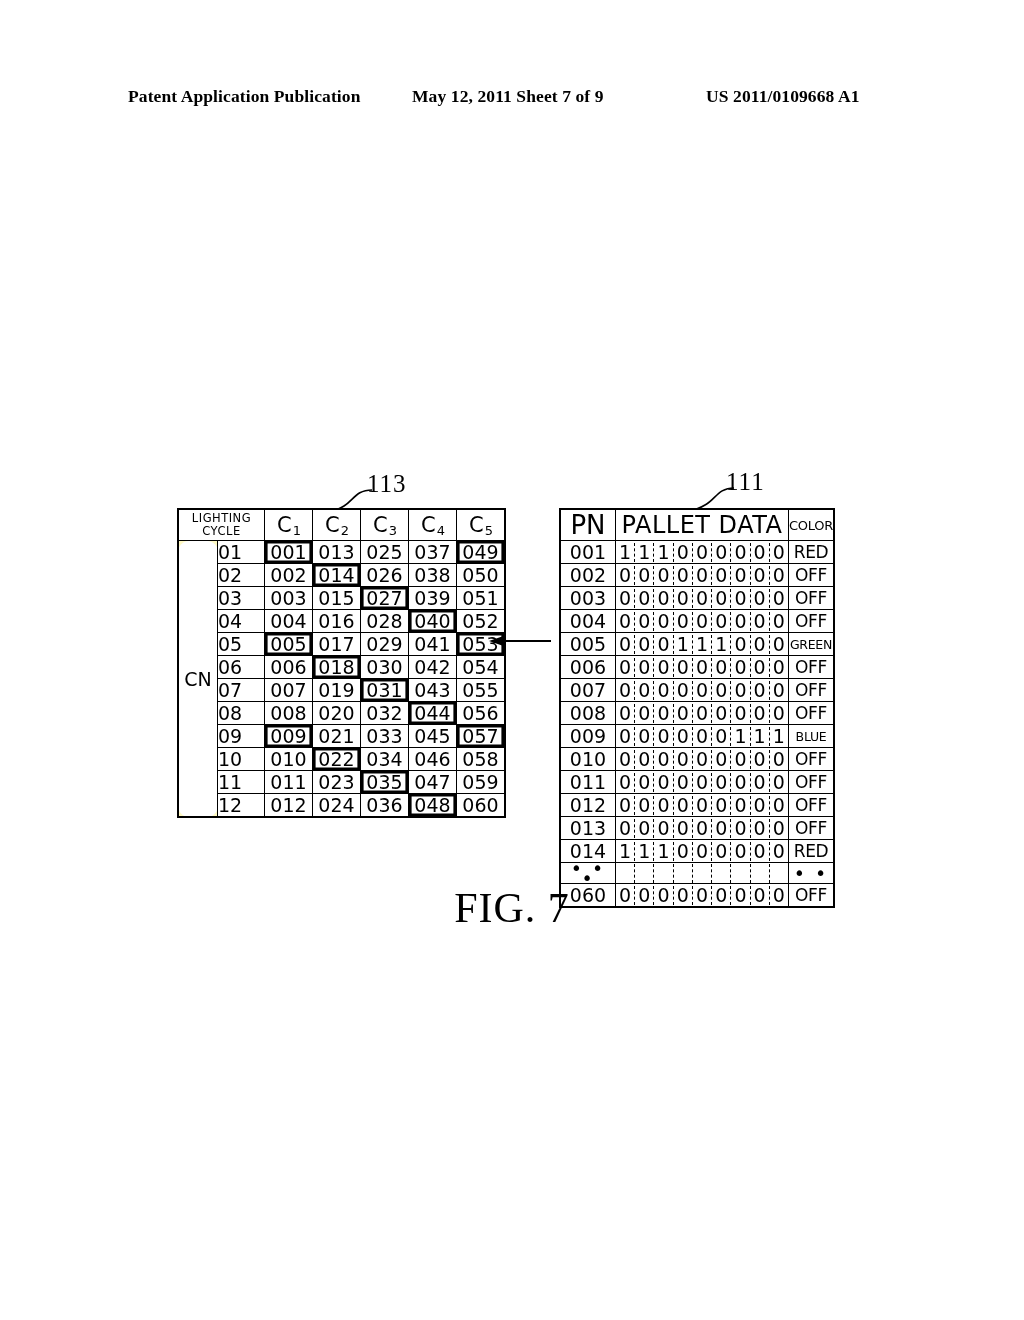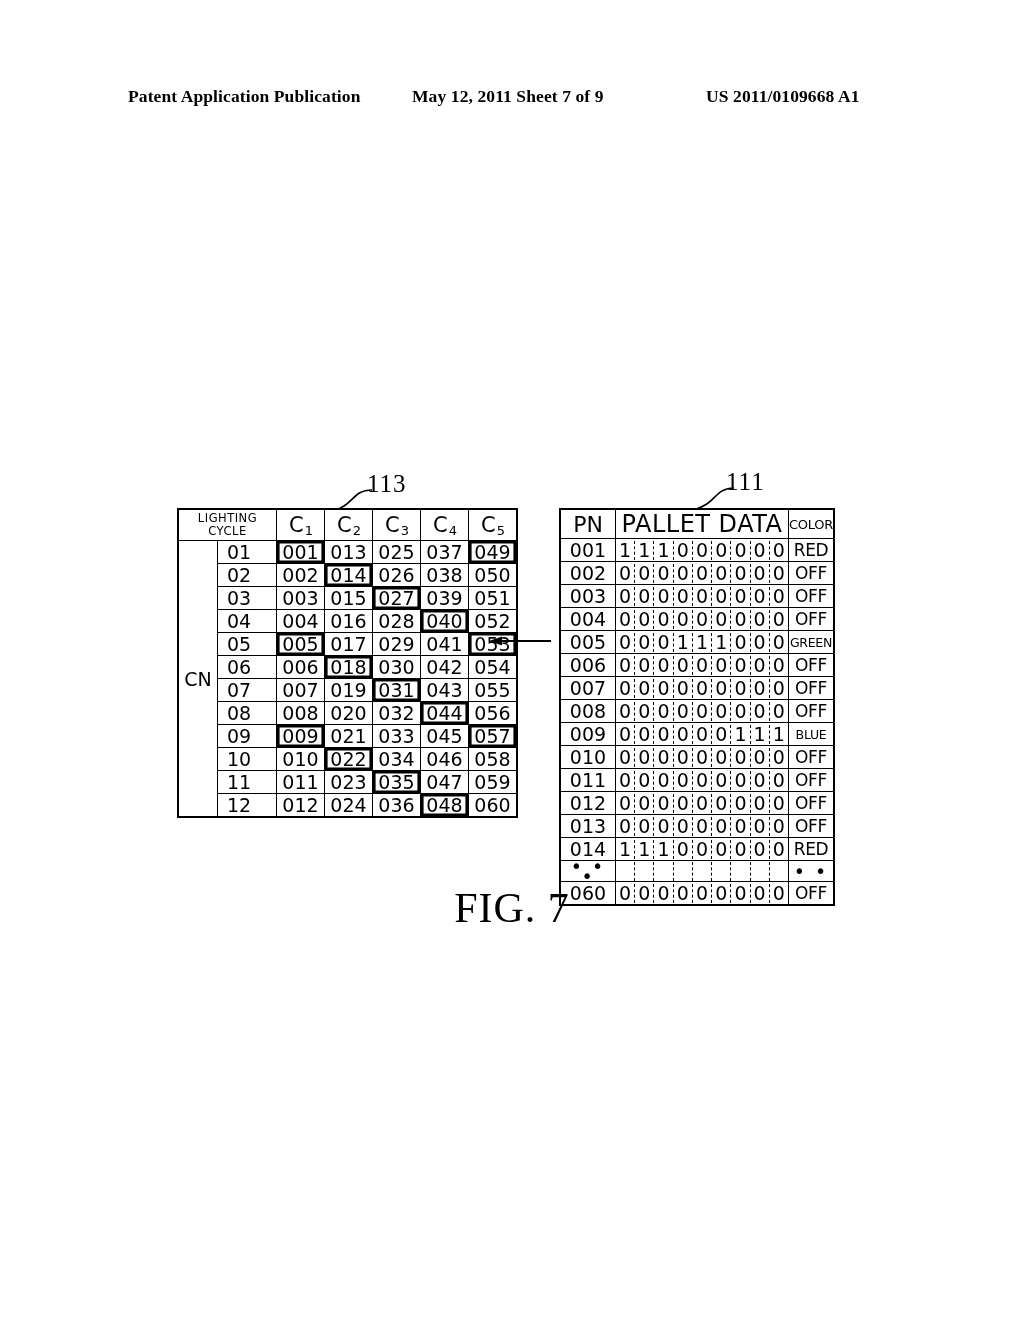--- a/index.html
+++ b/index.html
@@ -92,27 +92,28 @@
     vertical-align: baseline;
     position: relative;
     top: 3px;
     left: 1px;
   }
   #table-113 .cn-cell {
     width: 38px;
     font-size: 19px;
     border-right: 1px solid #000;
     vertical-align: middle;
+    border-radius: 11px;
   }
   #table-113 .cyc-cell {
     width: 42px;
     height: 18px;
     font-size: 19px;
-    text-align: center;
-    padding-right: 16px;
+    text-align: left;
+    padding-right: 4px;
   }
   #table-113 .val {
     width: 47px;
     height: 18px;
     font-size: 19px;
     position: relative;
   }
   #table-113 .val.bold-cell {
     box-shadow: inset 0 0 0 2.6px #000;
   }
@@ -140,21 +141,21 @@
     padding: 0;
     text-align: center;
     vertical-align: middle;
     font-weight: normal;
     font-family: "DejaVu Sans", sans-serif;
     background: #fff;
   }
   #table-111 .hdr-pn {
     width: 54px;
     height: 27px;
-    font-size: 22px;
+    font-size: 26px;
     margin-left: 8px;
   }
   #table-111 .hdr-pd {
     width: 172px;
     height: 27px;
     font-size: 24px;
     letter-spacing: 0.5px;
   }
   #table-111 .hdr-color {
     width: 44px;

